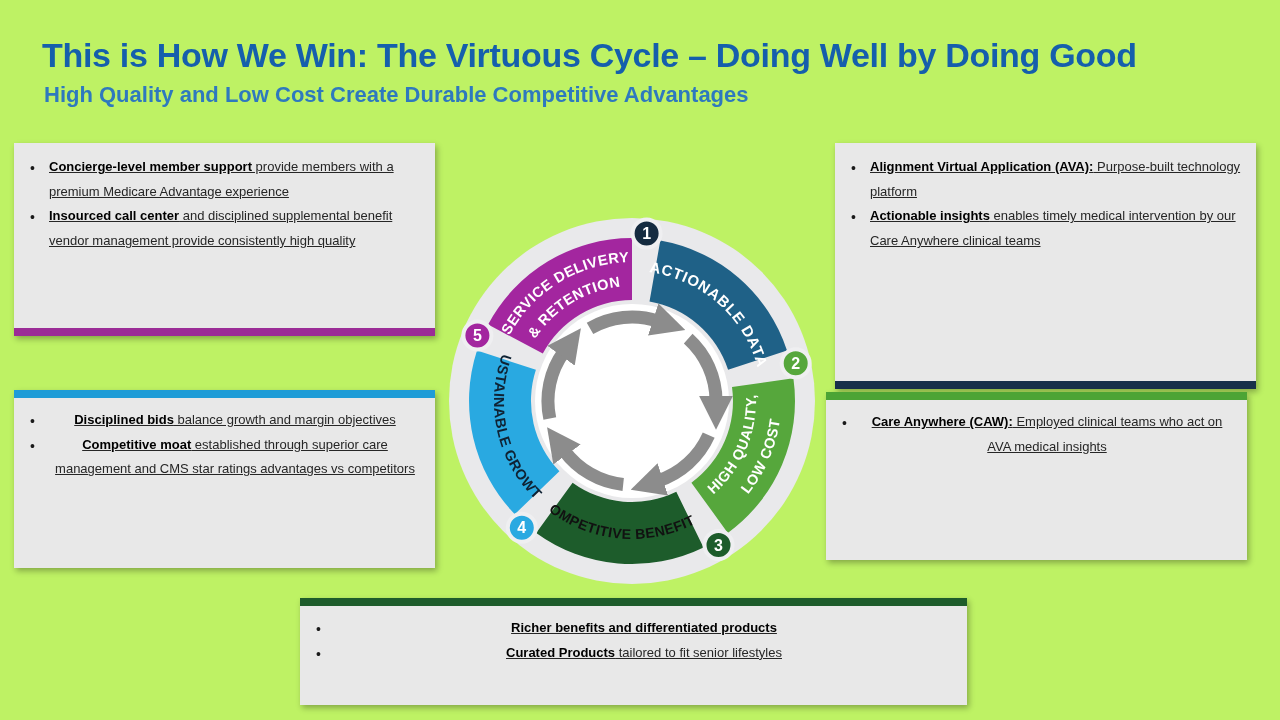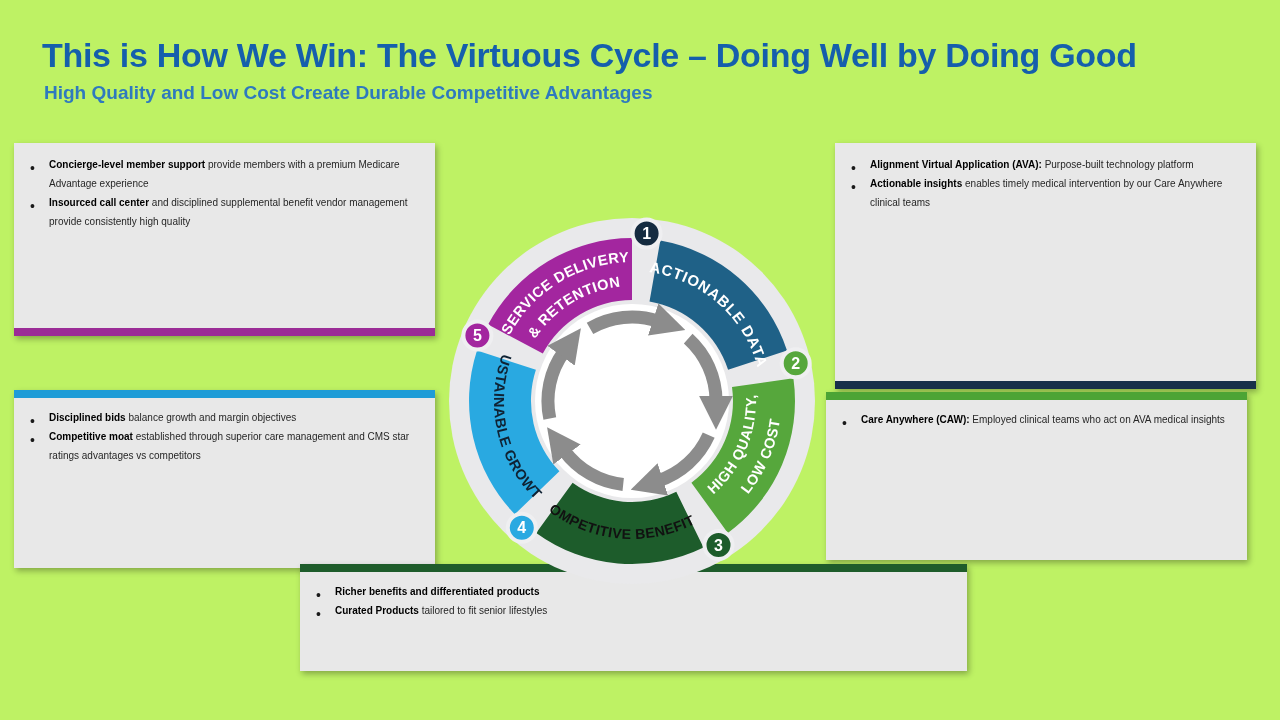--- a/index.html
+++ b/index.html
@@ -2,41 +2,41 @@
 <html><head>
 <meta charset="utf-8">
 <style>
   html,body{margin:0;padding:0;width:1280px;height:720px;background:#fff;overflow:hidden;
     font-family:"Liberation Sans",sans-serif;}
   .slide{position:relative;width:1280px;height:720px;background:#bef264;}
 
   
   .title{position:absolute;left:42px;top:36px;font-size:34px;font-weight:700;color:#155FAC;
     letter-spacing:-0.3px;white-space:nowrap;}
-  .subtitle{position:absolute;left:44px;top:82px;font-size:19px;font-weight:600;color:#2E79BE;}
+  .subtitle{position:absolute;left:44px;top:82px;font-size:22px;font-weight:600;color:#2E79BE;}
 
   
   .box{position:absolute;background:#E8E8E8;box-shadow:2px 3px 6px rgba(0,0,0,.30);}
   .box ul{margin:0;padding:12px 14px 0 16px;list-style:none;}
-  .box li{position:relative;padding-left:19px;font-size:10px;line-height:1.9;color:#262626;}
+  .box li{position:relative;padding-left:19px;font-size:13px;line-height:1.9;color:#262626;text-decoration:underline;}
   .box li::before{content:"•";position:absolute;left:0;top:0;color:#1a1a1a;font-size:14px;}
   .box b{color:#000;}
   .accent{position:absolute;left:0;right:0;height:8px;}
   .accent.top{top:0;} .accent.bottom{bottom:0;}
-  .box.has-top-accent ul{padding-top:18px;}
+  .box.has-top-accent ul{padding-top:18px;text-align:center;}
 
   .box-top-left{left:14px;top:143px;width:421px;height:193px;}
   .box-top-left .accent{background:#9B2C96;}
   .box-mid-left{left:14px;top:390px;width:421px;height:178px;}
   .box-mid-left .accent{background:#1E9CD7;}
   .box-top-right{left:835px;top:143px;width:421px;height:246px;}
   .box-top-right .accent{background:#17304A;}
   .box-mid-right{left:826px;top:392px;width:421px;height:168px;}
   .box-mid-right .accent{background:#4CA435;}
-  .box-bottom{left:300px;top:564px;width:667px;height:107px;}
+  .box-bottom{left:300px;top:598px;width:667px;height:107px;}
   .box-bottom .accent{background:#1E5C2B;}
   .box-bottom ul{padding-top:16px;}
 
   
   .cycle-svg{position:absolute;left:445px;top:214px;width:374px;height:374px;}
   .ring-label{font-family:"Liberation Sans",sans-serif;font-weight:700;}
   .badge-num{font-family:"Liberation Sans",sans-serif;font-weight:700;font-size:16px;fill:#fff;}
 </style>
 </head>
 <body>

